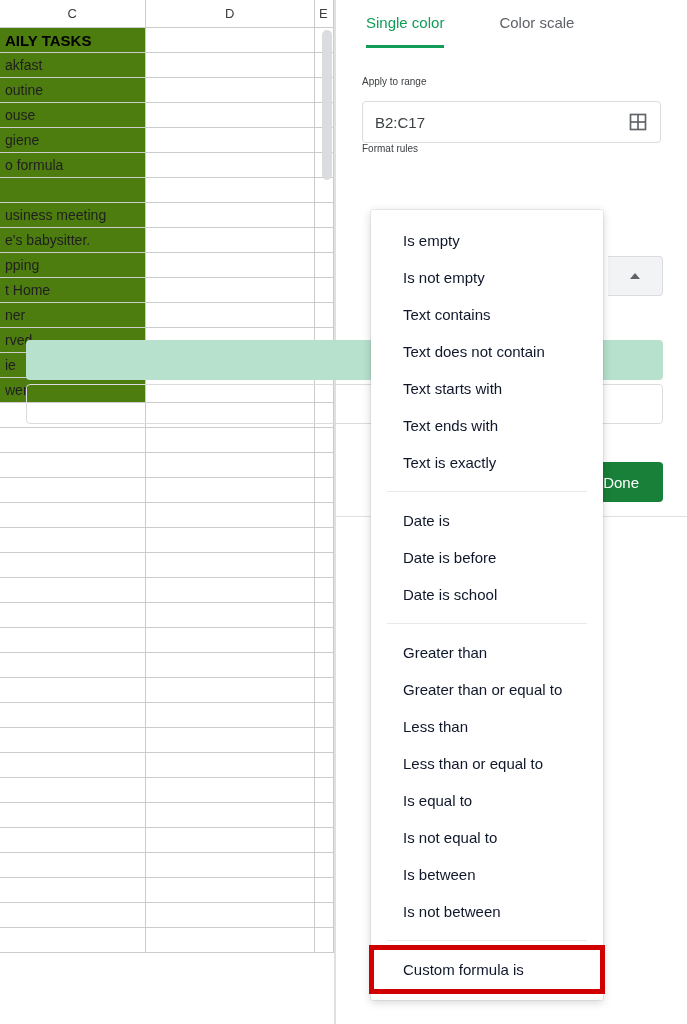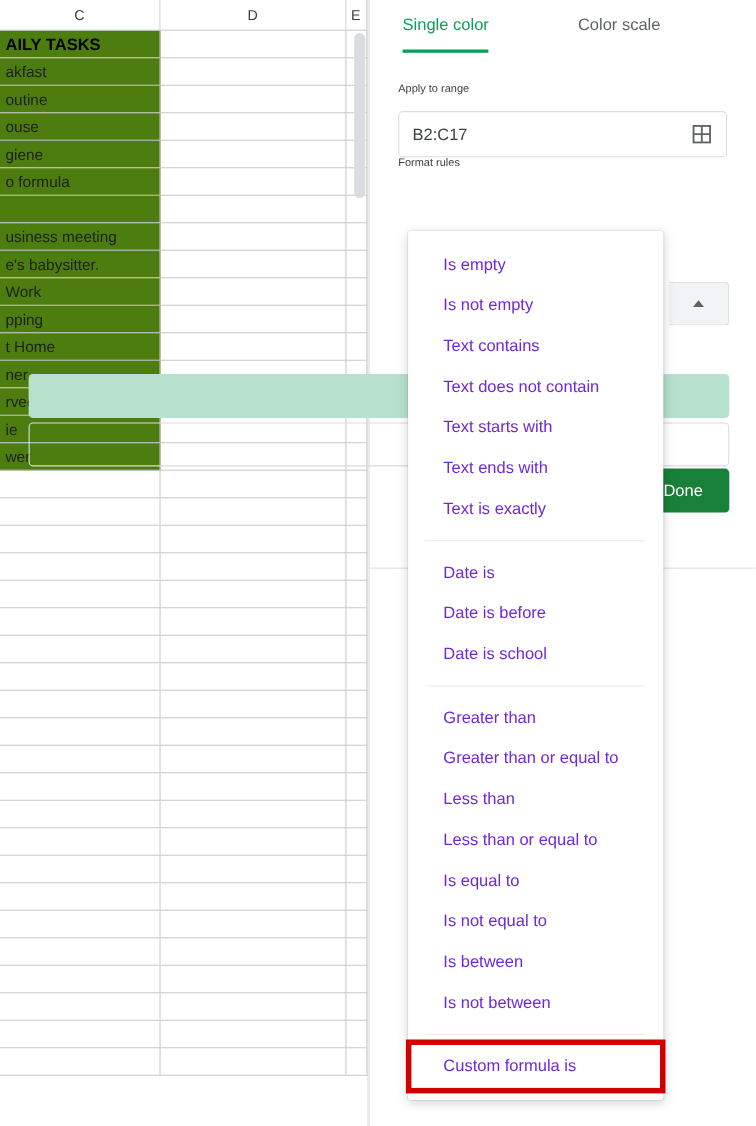--- a/index.html
+++ b/index.html
@@ -82,21 +82,21 @@
   left: 335px;
   top: 0;
   width: 352px;
   height: 1024px;
   padding: 0 26px 0 26px;
   border-left: 1px solid #e0e0e0;
   background: #fff;
 }
 .tabs {
   display: flex;
-  gap: 81px;
+  gap: 55px;
   padding-top: 14px;
   margin-bottom: 28px;
   padding-left: 4px;
 }
 .tab {
   font-size: 15px;
   color: #5f6368;
   padding-bottom: 14px;
   cursor: pointer;
 }
@@ -181,21 +181,21 @@
   height: 40px;
   border: none;
   border-radius: 4px;
   font-size: 15px;
   font-weight: 500;
   padding: 0 24px;
   cursor: pointer;
 }
 .btn-done {
   right: 24px;
-  top: 426px;
+  top: 462px;
   background: #188038;
   color: #fff;
 }
 
 .lower-divider {
   position: absolute;
   left: 0; right: 0;
   top: 516px;
   height: 1px;
   background: #e0e0e0;
@@ -217,21 +217,21 @@
   padding: 4px 0;
 }
 .dropdown .divider {
   height: 1px;
   background: #e8eaed;
   margin: 6px 16px;
 }
 .dropdown .item {
   padding: 10px 18px 10px 32px;
   font-size: 15px;
-  color: #6d28d9;
+  color: #0f172a;
   cursor: pointer;
   white-space: nowrap;
 }
 .highlight-box {
   position: absolute;
   border: 5px solid #d10000;
   pointer-events: none;
   z-index: 25;
 }
 </style>
@@ -280,25 +280,20 @@
         <div class="cell col-d"></div>
         <div class="cell col-e"></div>
       </div>
       <div class="row highlight">
         <div class="cell col-c">usiness meeting</div>
         <div class="cell col-d"></div>
         <div class="cell col-e"></div>
       </div>
       <div class="row highlight">
         <div class="cell col-c">e's babysitter.</div>
-        <div class="cell col-d"></div>
-        <div class="cell col-e"></div>
-      </div>
-      <div class="row highlight">
-        <div class="cell col-c">Work</div>
         <div class="cell col-d"></div>
         <div class="cell col-e"></div>
       </div>
       <div class="row highlight">
         <div class="cell col-c">pping</div>
         <div class="cell col-d"></div>
         <div class="cell col-e"></div>
       </div>
       <div class="row highlight">
         <div class="cell col-c">t Home</div>

